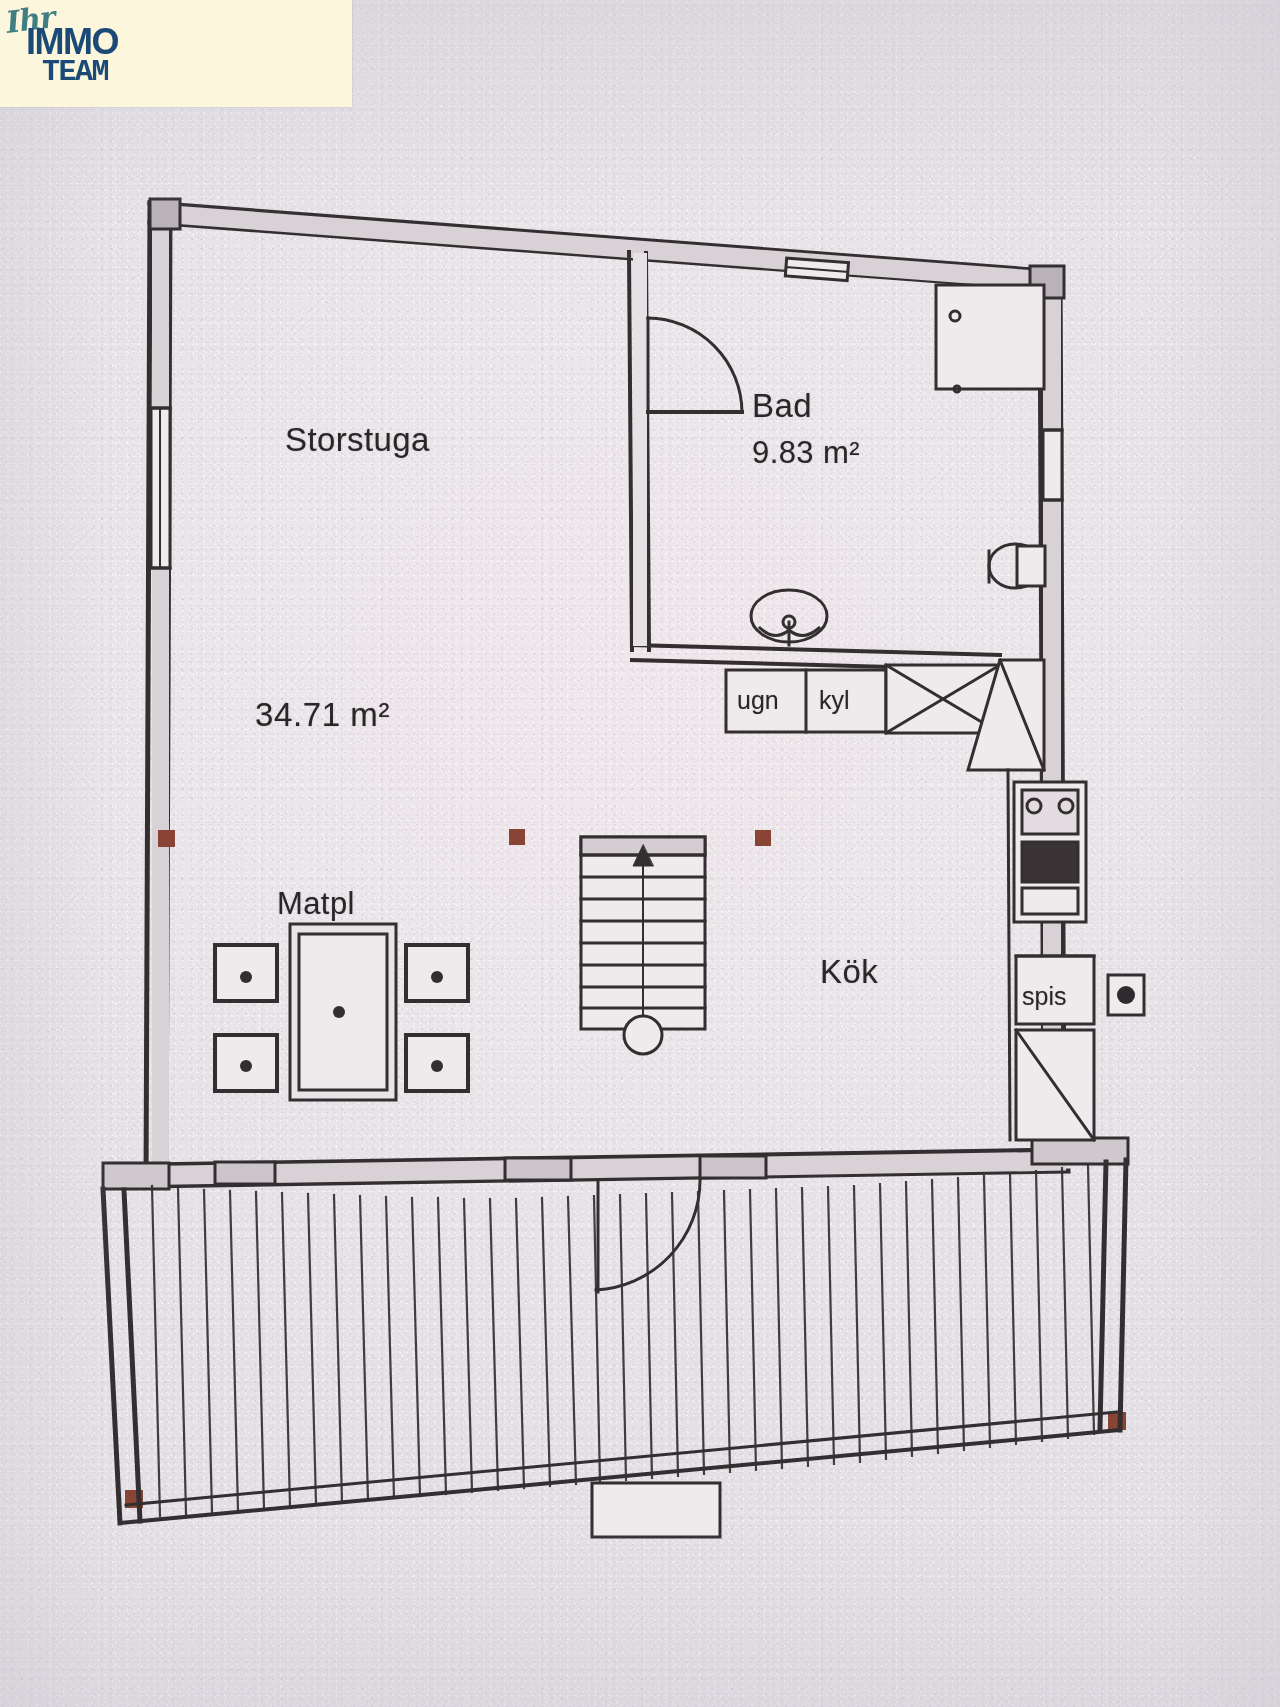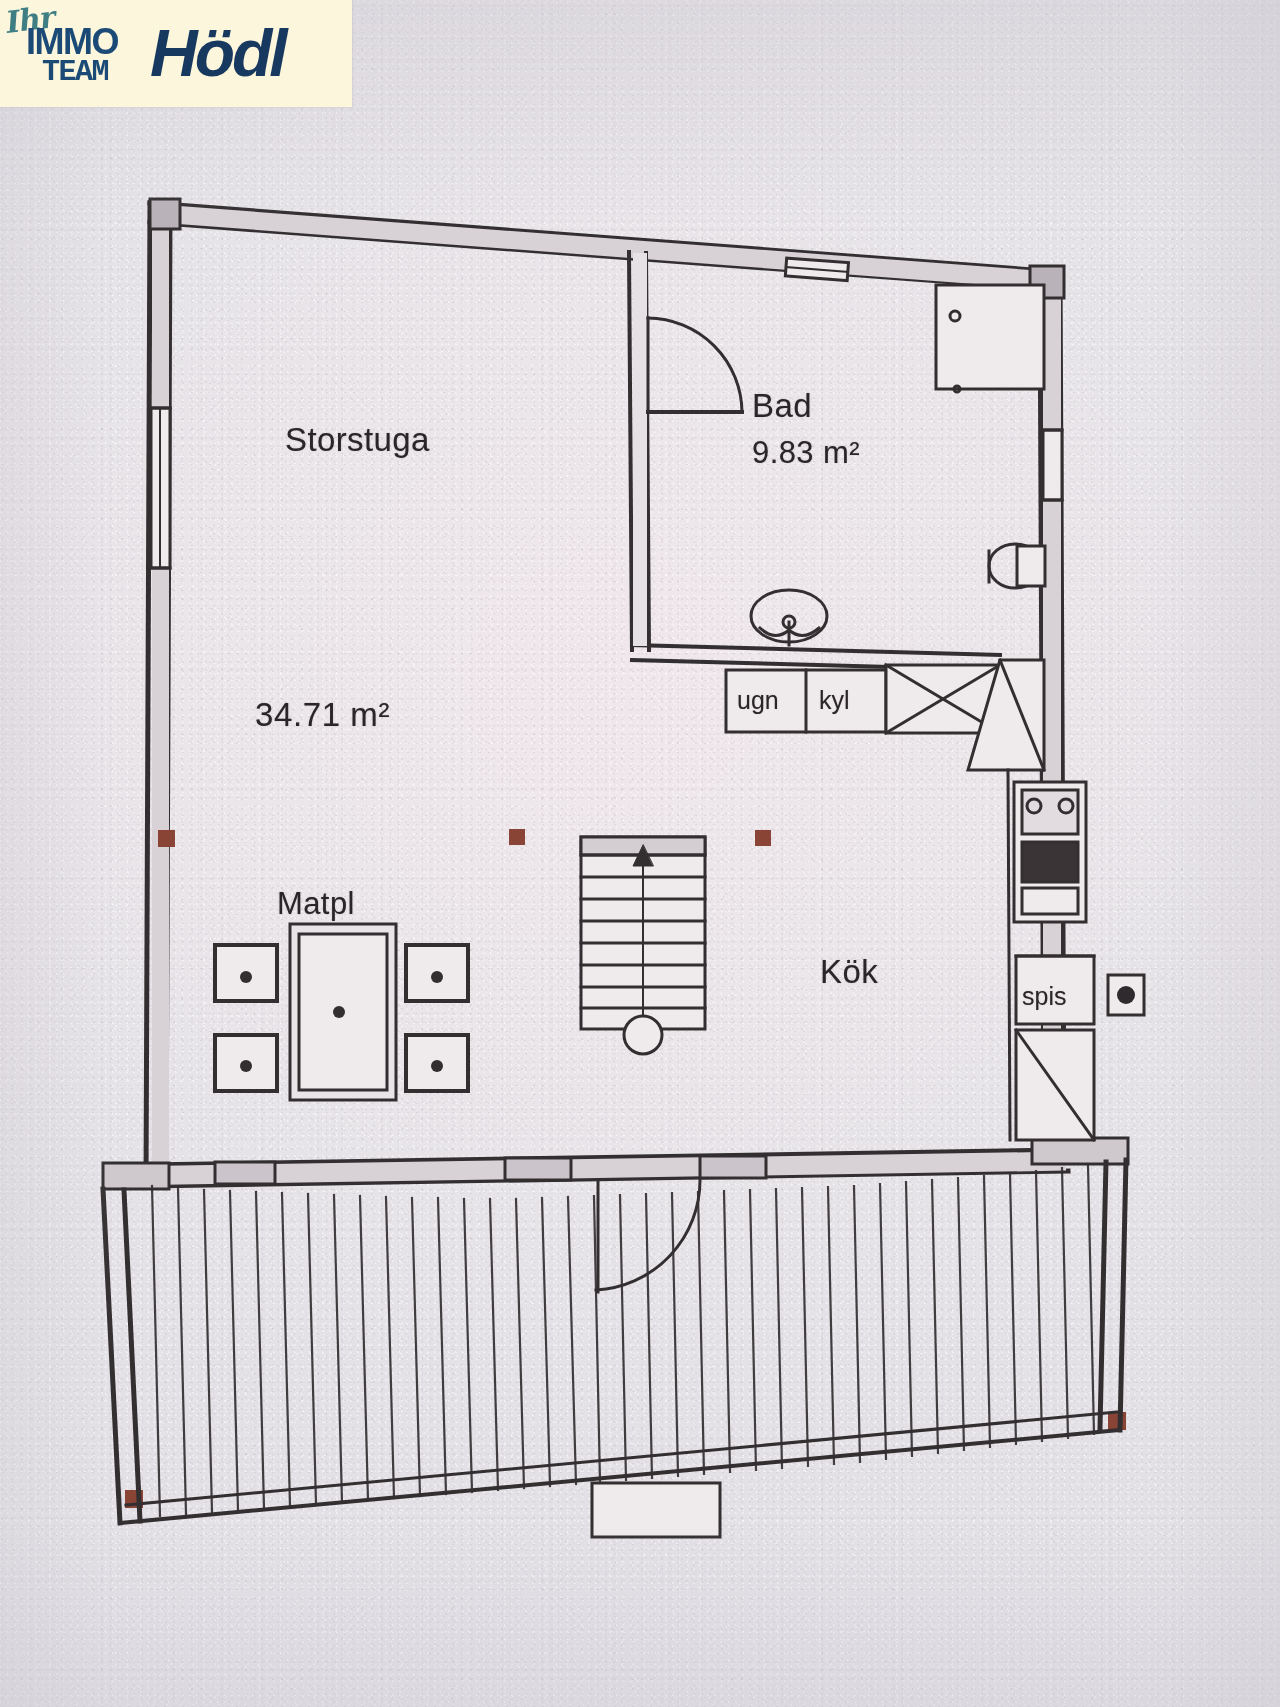--- a/index.html
+++ b/index.html
@@ -363,14 +363,13 @@
 <div class="applbl" id="lbl-kyl">kyl</div>
 
 <div class="applbl" id="lbl-spis">spis</div>
 
 <div id="vignette"></div>
 
 <div id="logo">
   <div class="ihr">Ihr</div>
   <div class="immo">IMMO</div>
   <div class="team">TEAM</div>
-  <div class="hoedl">Hödl</div>
 </div>
 
 </body></html>

